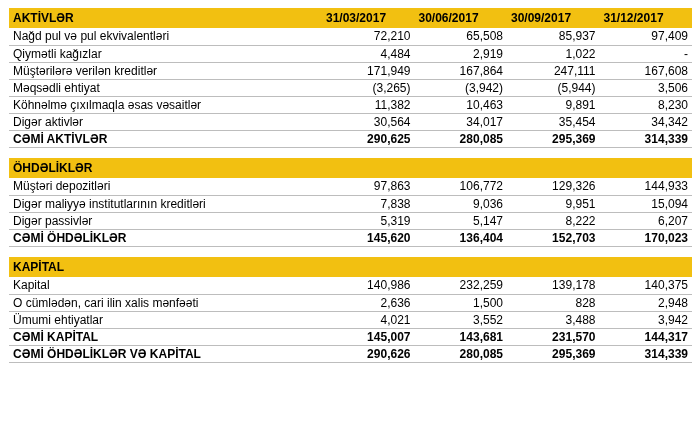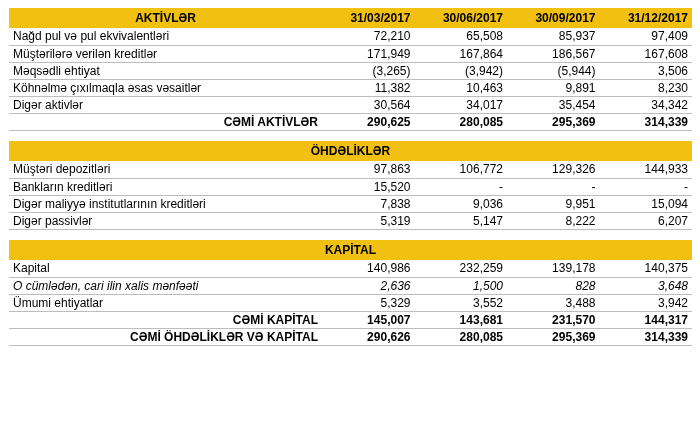--- a/index.html
+++ b/index.html
@@ -28,38 +28,38 @@
   
   tr.band-row td, tr.band-row th {
     background: #F2C011;
     height: 20px;
     font-size: 12px;
     font-weight: bold;
     padding: 1px 4px;
     border: none;
     vertical-align: middle;
   }
-  tr.band-row .band-title { text-align: center; }
-  tr.band-row .num { text-align: right; }
+  tr.band-row .band-title { text-align: left; }
+  tr.band-row .num { text-align: left; }
 
   
   tr.data-row td {
     height: 17px;
     font-size: 12px;
     padding: 1px 4px;
     border-bottom: 1px solid #bdbdbd;
     vertical-align: middle;
     white-space: nowrap;
     overflow: hidden;
   }
   tr.data-row td.label { text-align: left; margin-left: 12px; }
   tr.data-row td.num   { text-align: right; }
 
-  tr.data-row.bold td   { font-weight: bold; text-align: right; }
-  tr.data-row.italic td { font-style: italic; }
+  tr.data-row.bold td   { font-weight: bold; }
+  tr.data-row.italic td { }
 
   
   tr.gap-row td {
     height: 11px;
     border: none;
     padding: 0;
     background: #ffffff;
   }
 </style>
 </head>
@@ -85,24 +85,31 @@
     </thead>
     <tbody id="fin-body">
         <tr class="data-row normal">
           <td class="label">Nağd pul və pul ekvivalentləri</td>
           <td class="num">72,210</td>
           <td class="num">65,508</td>
           <td class="num">85,937</td>
           <td class="num">97,409</td>
         </tr>
         <tr class="data-row normal">
+          <td class="label">Qiymətli kağızlar</td>
+          <td class="num">4,484</td>
+          <td class="num">2,919</td>
+          <td class="num">1,022</td>
+          <td class="num">-</td>
+        </tr>
+        <tr class="data-row normal">
           <td class="label">Müştərilərə verilən kreditlər</td>
           <td class="num">171,949</td>
           <td class="num">167,864</td>
-          <td class="num">186,567</td>
+          <td class="num">247,111</td>
           <td class="num">167,608</td>
         </tr>
         <tr class="data-row normal">
           <td class="label">Məqsədli ehtiyat</td>
           <td class="num">(3,265)</td>
           <td class="num">(3,942)</td>
           <td class="num">(5,944)</td>
           <td class="num">3,506</td>
         </tr>
         <tr class="data-row normal">
@@ -133,63 +140,63 @@
           <td colspan="5" class="band-title">ÖHDƏLİKLƏR</td>
         </tr>
         <tr class="data-row normal">
           <td class="label">Müştəri depozitləri</td>
           <td class="num">97,863</td>
           <td class="num">106,772</td>
           <td class="num">129,326</td>
           <td class="num">144,933</td>
         </tr>
         <tr class="data-row normal">
-          <td class="label">Bankların kreditləri</td>
-          <td class="num">15,520</td>
-          <td class="num">-</td>
-          <td class="num">-</td>
-          <td class="num">-</td>
-        </tr>
-        <tr class="data-row normal">
           <td class="label">Digər maliyyə institutlarının kreditləri</td>
           <td class="num">7,838</td>
           <td class="num">9,036</td>
           <td class="num">9,951</td>
           <td class="num">15,094</td>
         </tr>
         <tr class="data-row normal">
           <td class="label">Digər passivlər</td>
           <td class="num">5,319</td>
           <td class="num">5,147</td>
           <td class="num">8,222</td>
           <td class="num">6,207</td>
         </tr>
+        <tr class="data-row bold">
+          <td class="label">CƏMİ ÖHDƏLİKLƏR</td>
+          <td class="num">145,620</td>
+          <td class="num">136,404</td>
+          <td class="num">152,703</td>
+          <td class="num">170,023</td>
+        </tr>
         <tr class="gap-row">
           <td colspan="5"></td>
         </tr>
         <tr class="band-row">
           <td colspan="5" class="band-title">KAPİTAL</td>
         </tr>
         <tr class="data-row normal">
           <td class="label">Kapital</td>
           <td class="num">140,986</td>
           <td class="num">232,259</td>
           <td class="num">139,178</td>
           <td class="num">140,375</td>
         </tr>
         <tr class="data-row italic">
           <td class="label">O cümlədən, cari ilin xalis mənfəəti</td>
           <td class="num">2,636</td>
           <td class="num">1,500</td>
           <td class="num">828</td>
-          <td class="num">3,648</td>
+          <td class="num">2,948</td>
         </tr>
         <tr class="data-row normal">
           <td class="label">Ümumi ehtiyatlar</td>
-          <td class="num">5,329</td>
+          <td class="num">4,021</td>
           <td class="num">3,552</td>
           <td class="num">3,488</td>
           <td class="num">3,942</td>
         </tr>
         <tr class="data-row bold">
           <td class="label">CƏMİ KAPİTAL</td>
           <td class="num">145,007</td>
           <td class="num">143,681</td>
           <td class="num">231,570</td>
           <td class="num">144,317</td>

